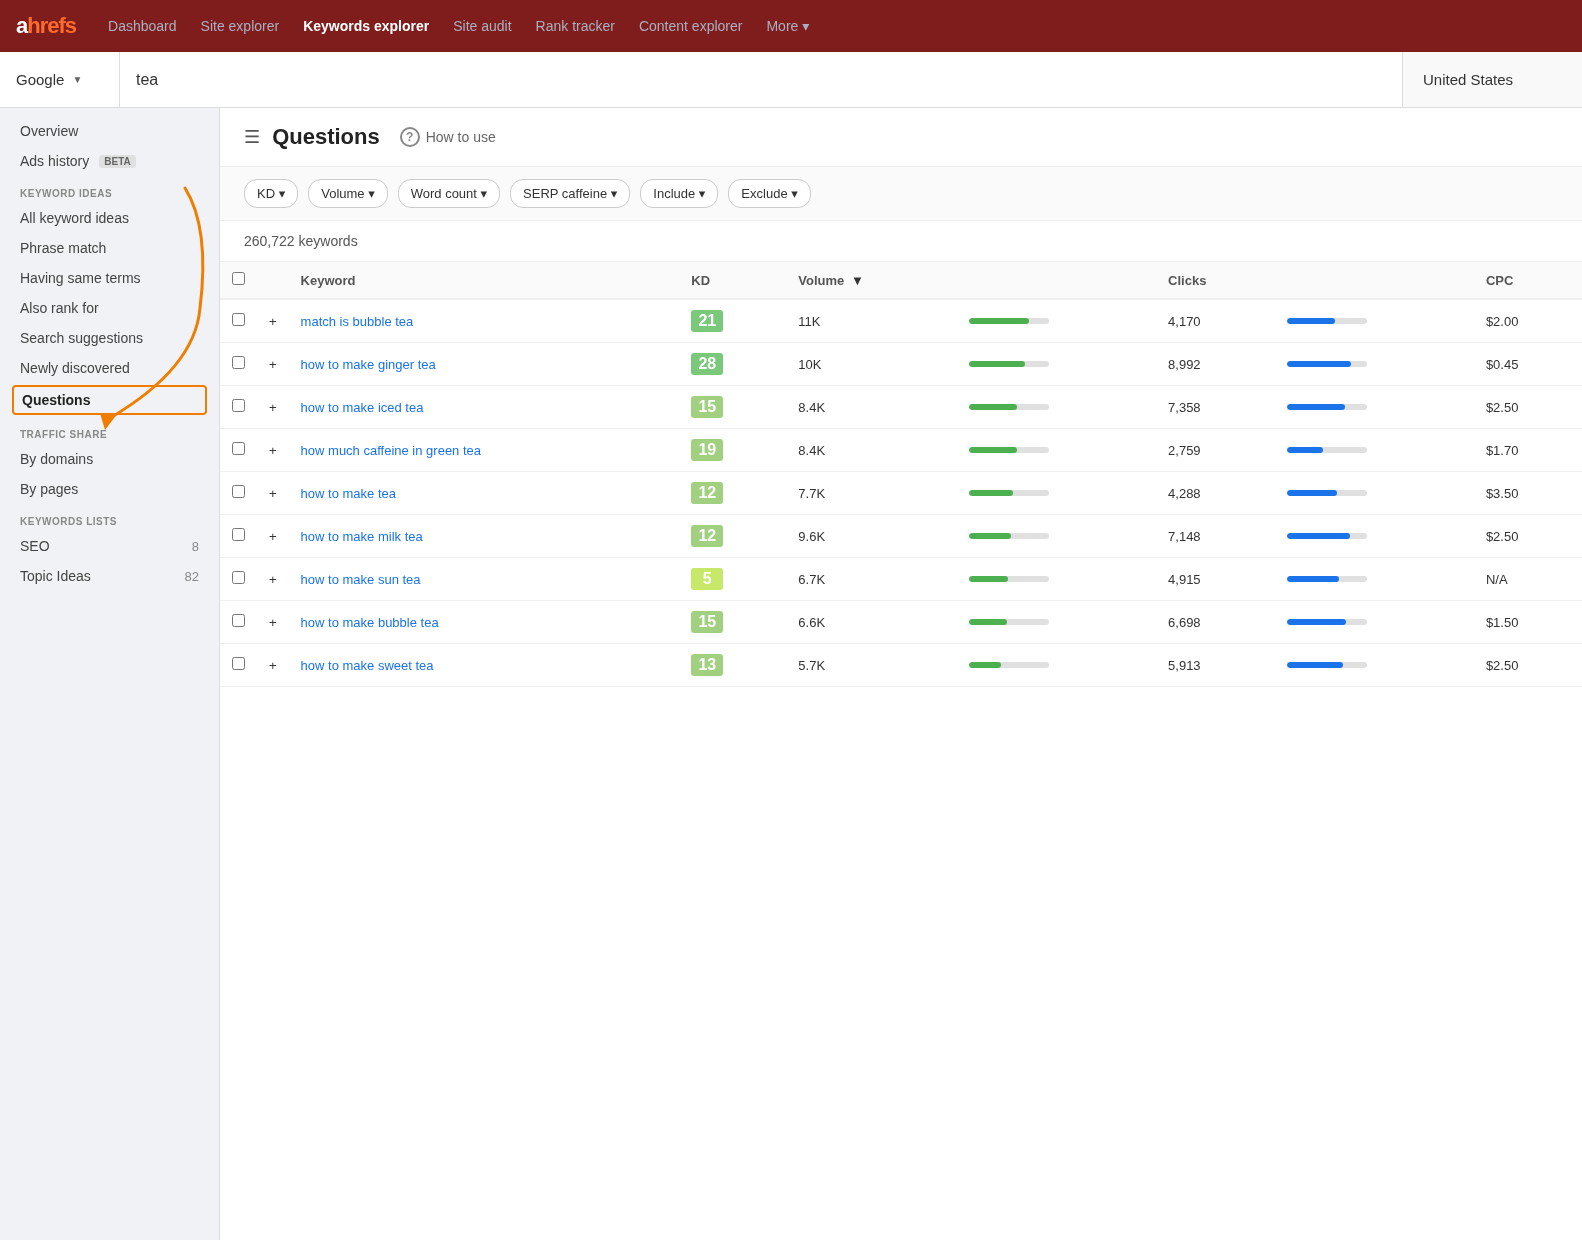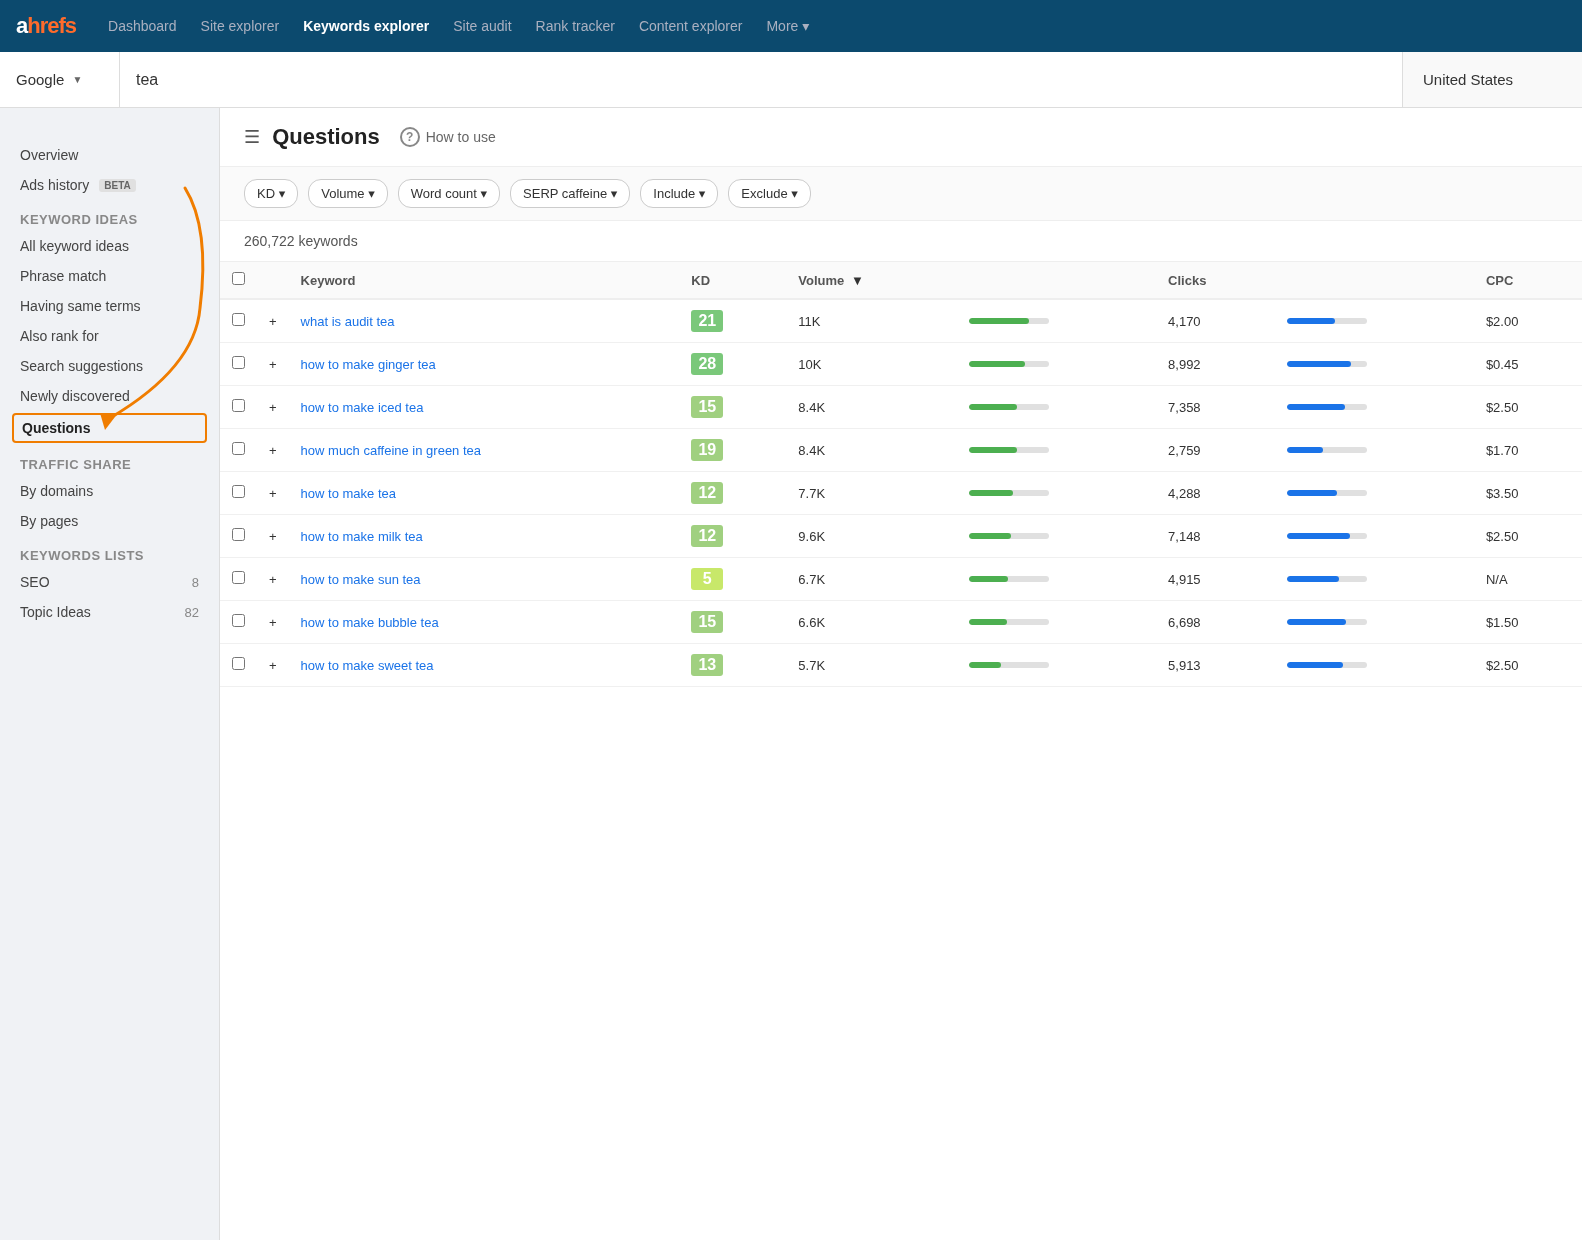--- a/index.html
+++ b/index.html
@@ -1,20 +1,20 @@
 <!DOCTYPE html>
 <html><head>
   <meta charset="utf-8">
   <style>
     * { box-sizing: border-box; margin: 0; padding: 0; }
     body { font-family: -apple-system, BlinkMacSystemFont, 'Segoe UI', Arial, sans-serif; font-size: 14px; background: #f5f5f5; color: #333; }
 
     
     .top-nav {
-      background: #0c4a6e;
+      background: #7f1d1d;
       display: flex;
       align-items: center;
       padding: 0 16px;
       height: 52px;
       gap: 24px;
     }
     .top-nav .logo {
       color: #ff6b2b;
       font-size: 22px;
       font-weight: bold;
@@ -75,21 +75,21 @@
     .main-layout {
       display: flex;
       height: calc(100vh - 108px);
     }
 
     
     .sidebar {
       width: 220px;
       background: #f0f2f5;
       border-right: 1px solid #ddd;
-      padding: 32px 0;
+      padding: 8px 0;
       overflow-y: auto;
       flex-shrink: 0;
     }
     .sidebar-item {
       padding: 7px 20px;
       cursor: pointer;
       color: #444;
       font-size: 14px;
       text-decoration: none;
       display: block;
@@ -97,21 +97,21 @@
     .sidebar-item.active {
       border: 2px solid #f07d00;
       border-radius: 4px;
       font-weight: 600;
       margin: 2px 12px;
       padding: 5px 8px;
       color: #222;
     }
     .sidebar-section-title {
       padding: 12px 20px 4px;
-      font-size: 13px;
+      font-size: 10px;
       font-weight: 700;
       color: #888;
       letter-spacing: 0.5px;
       text-transform: uppercase;
     }
     .sidebar-item-with-count {
       display: flex;
       justify-content: space-between;
       align-items: center;
       padding: 7px 20px;
@@ -390,21 +390,21 @@
           <th>CPC</th>
         </tr>
       </thead>
       <tbody id="table-body">
       <tr>
     <td class="checkbox-cell">
       <input type="checkbox" style="">
     </td>
     <td class="add-btn-cell">+</td>
     <td>
-      <a class="keyword-link" href="#">what is audit tea</a>
+      <a class="keyword-link" href="#">match is bubble tea</a>
     </td>
     <td>
       <span class="kd-badge kd-low">21</span>
     </td>
     <td>11K</td>
     <td>
       <div class="volume-bar-container">
         <div class="bar-track">
           <div class="bar-fill-green" style="width:75%"></div>
         </div>

